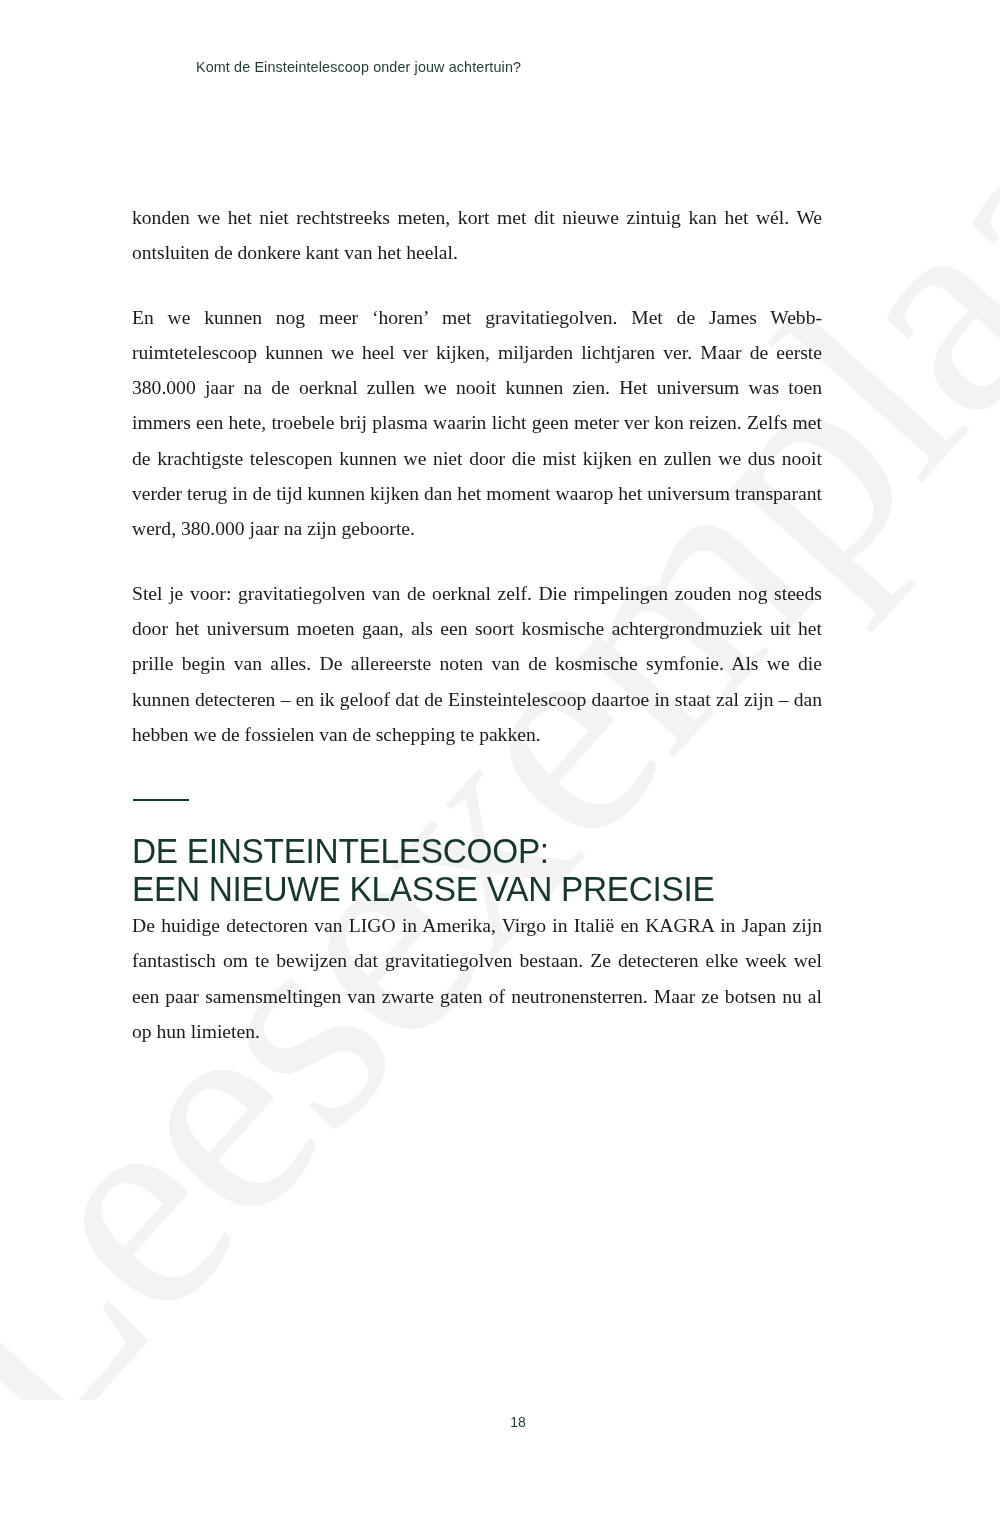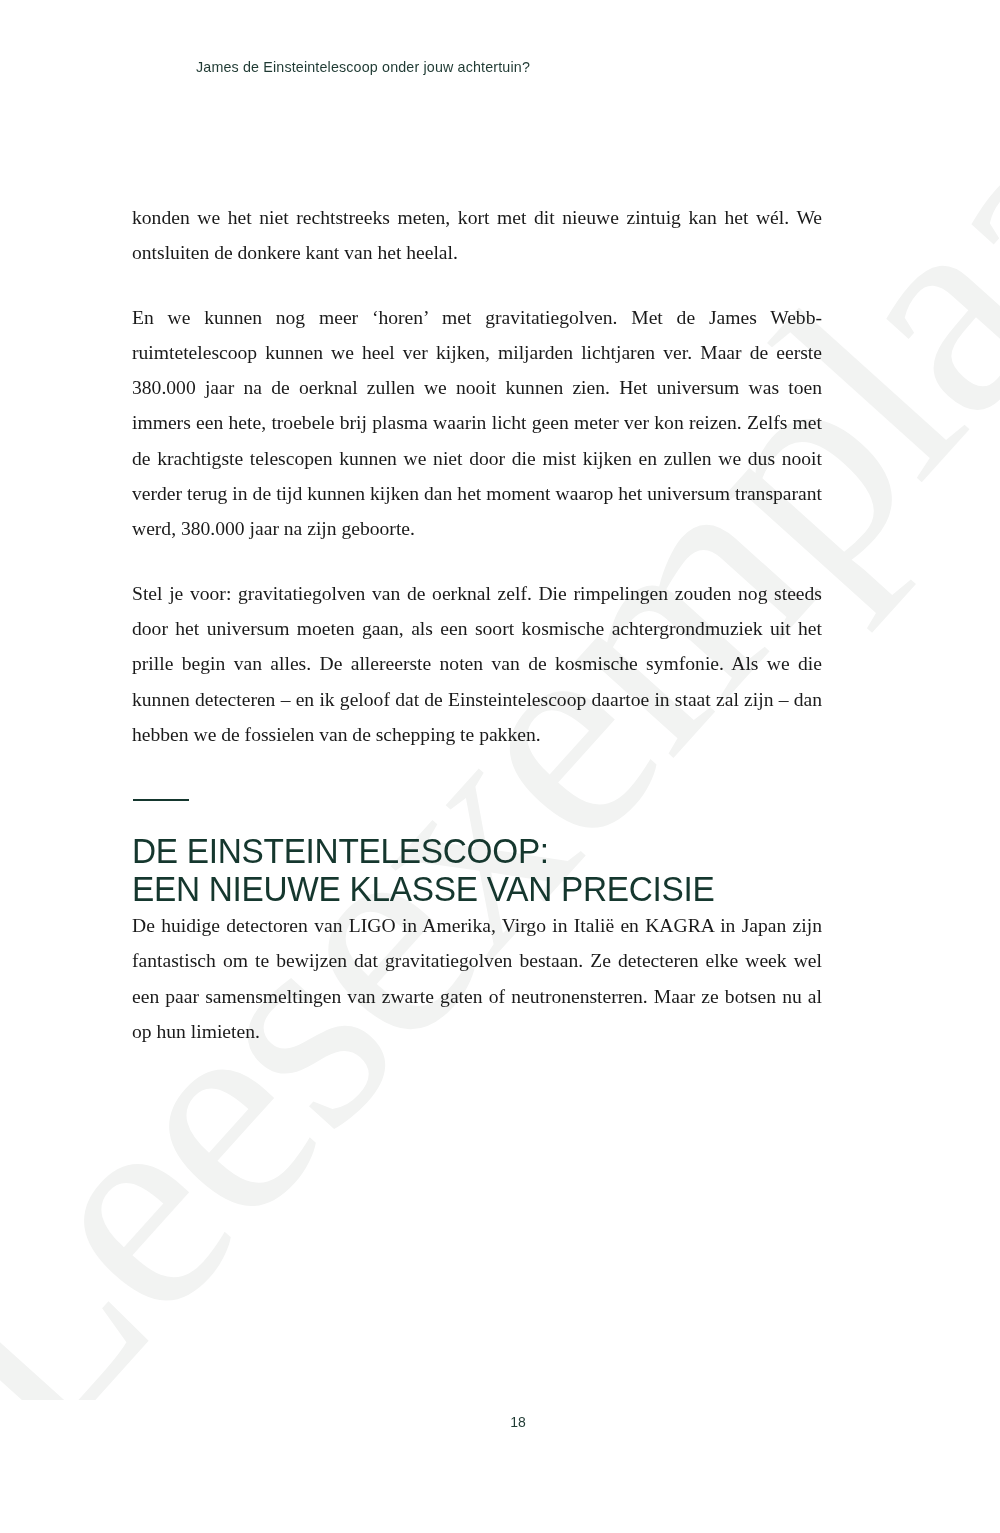--- a/index.html
+++ b/index.html
@@ -110,21 +110,21 @@
 </style>
 </head>
 <body>
 
 <div class="page">
 
   <svg class="watermark" viewBox="0 0 1260 1260" xmlns="http://www.w3.org/2000/svg" aria-hidden="true">
     <text class="watermark-text" x="630" y="630" text-anchor="middle" dominant-baseline="middle" transform="rotate(-48 630 630)">Leesexemplaar</text>
   </svg>
 
-  <div class="running-header">James de Einsteintelescoop onder jouw achtertuin?</div>
+  <div class="running-header">Komt de Einsteintelescoop onder jouw achtertuin?</div>
 
   <div class="content">
 
     <p class="body-par">konden we het niet rechtstreeks meten, kort met dit nieuwe zintuig kan het wél. We ontsluiten de donkere kant van het heelal.</p>
 
     <p class="body-par">En we kunnen nog meer ‘horen’ met gravitatiegolven. Met de James Webb-ruimtetelescoop kunnen we heel ver kijken, miljarden lichtjaren ver. Maar de eerste 380.000 jaar na de oerknal zullen we nooit kunnen zien. Het universum was toen immers een hete, troebele brij plasma waarin licht geen meter ver kon reizen. Zelfs met de krachtigste telesco­pen kunnen we niet door die mist kijken en zullen we dus nooit verder terug in de tijd kunnen kijken dan het moment waarop het universum transparant werd, 380.000 jaar na zijn geboorte.</p>
 
 
     <p class="body-par">Stel je voor: gravitatiegolven van de oerknal zelf. Die rimpelingen zou­den nog steeds door het universum moeten gaan, als een soort kosmi­sche achtergrondmuziek uit het prille begin van alles. De allereerste noten van de kosmische symfonie. Als we die kunnen detecteren – en ik geloof dat de Einsteintelescoop daartoe in staat zal zijn – dan hebben we de fossielen van de schepping te pakken.</p>
 

